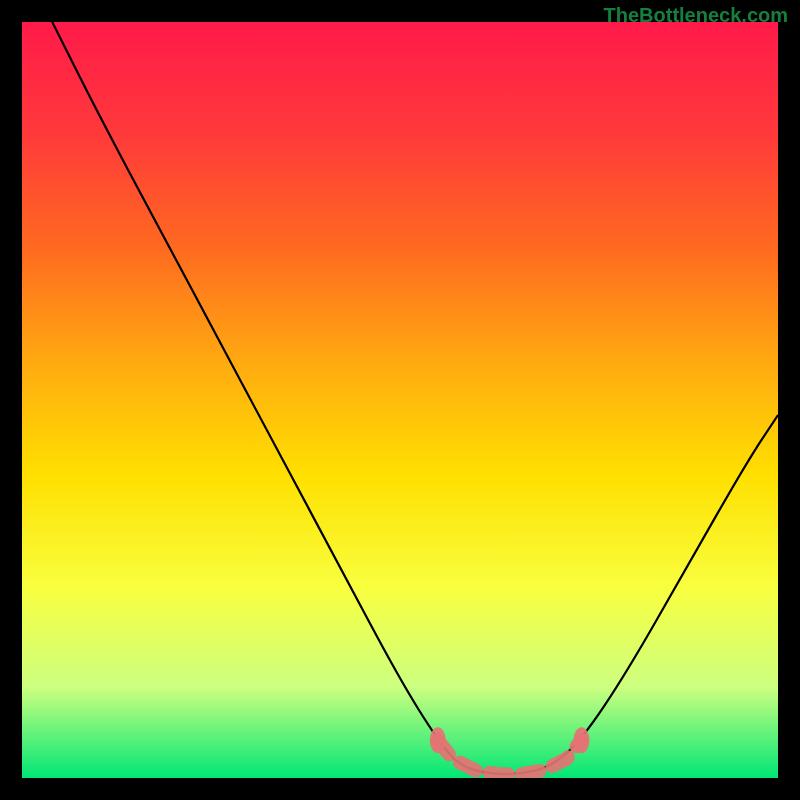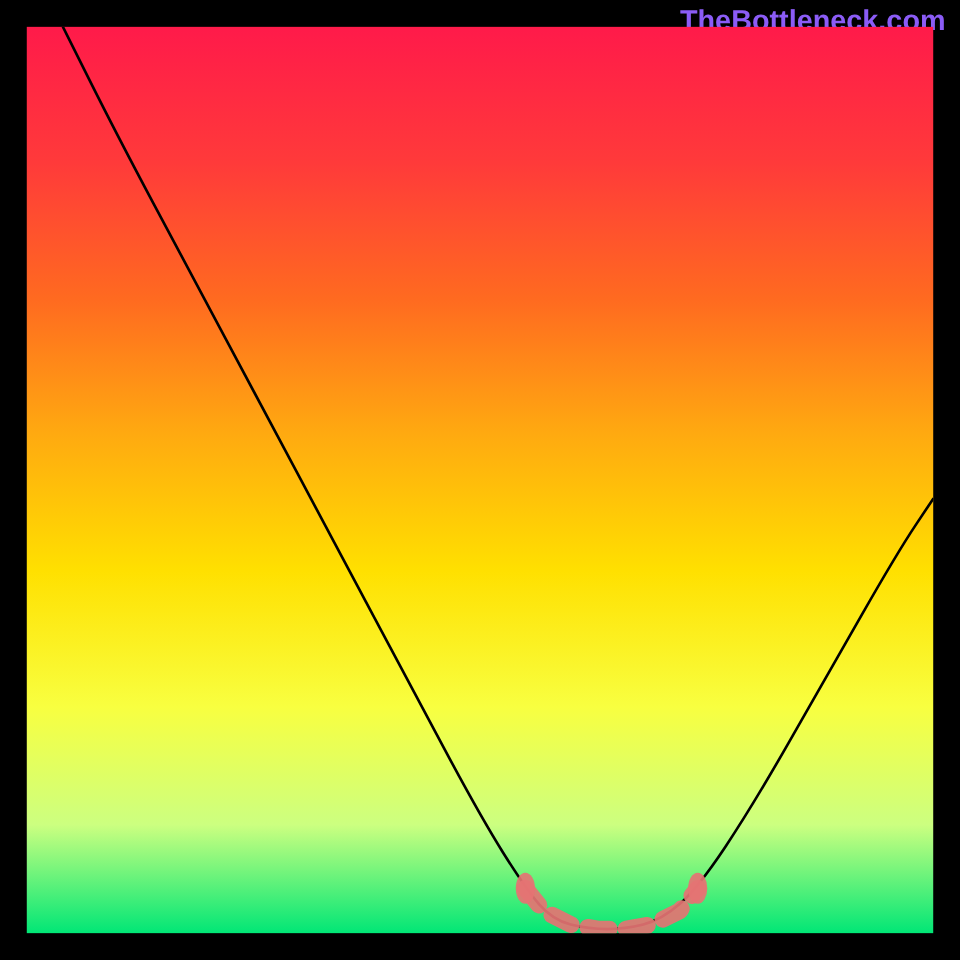--- a/index.html
+++ b/index.html
@@ -1,19 +1,19 @@
 <!DOCTYPE html>
 <html><head>
 <meta charset="utf-8">
 <style>
   * { margin: 0; padding: 0; box-sizing: border-box; }
   body { width: 800px; height: 800px; background: #000; position: relative; font-family: Arial, sans-serif; }
   .frame { position: absolute; top: 0; left: 0; width: 800px; height: 800px; background: #000; }
   .plot-area { position: absolute; top: 22px; left: 22px; width: 756px; height: 756px; overflow: hidden; }
-  .watermark { position: absolute; top: 4px; right: 12px; font-size: 24px; font-weight: bold; color: #8b5cf6; }
+  .watermark { position: absolute; top: 4px; right: 12px; font-size: 20px; font-weight: bold; color: #15803d; }
   svg { display: block; }
 </style>
 </head>
 <body>
 
 <div class="frame">
   <div class="watermark">TheBottleneck.com</div>
   <div class="plot-area">
     <svg id="chart-svg" width="756" height="756" viewBox="0 0 756 756" preserveAspectRatio="none">
         <defs>

